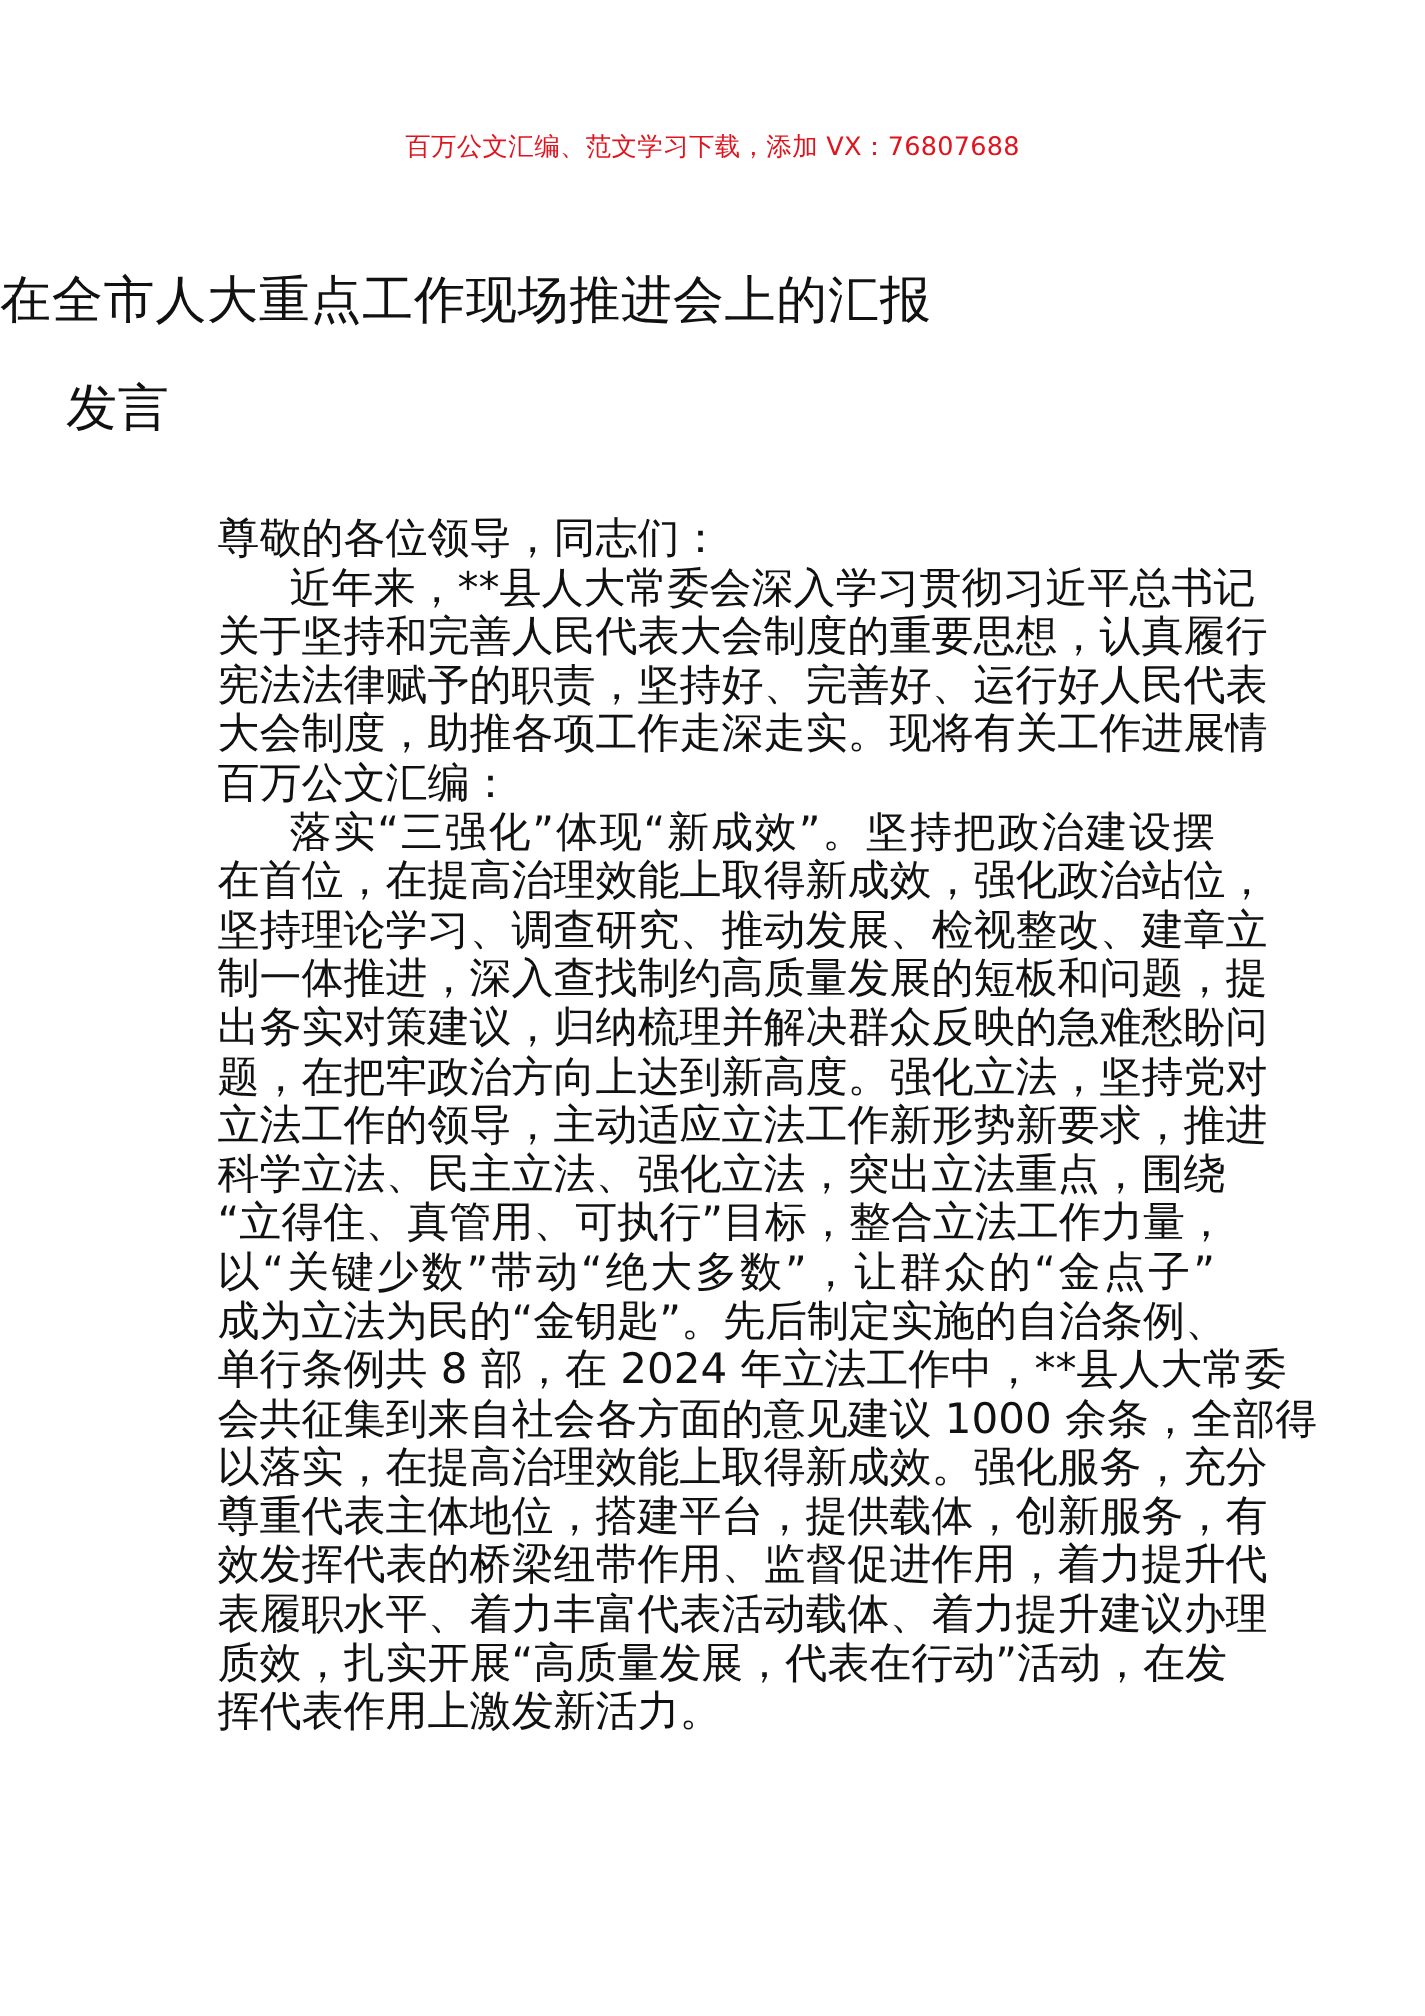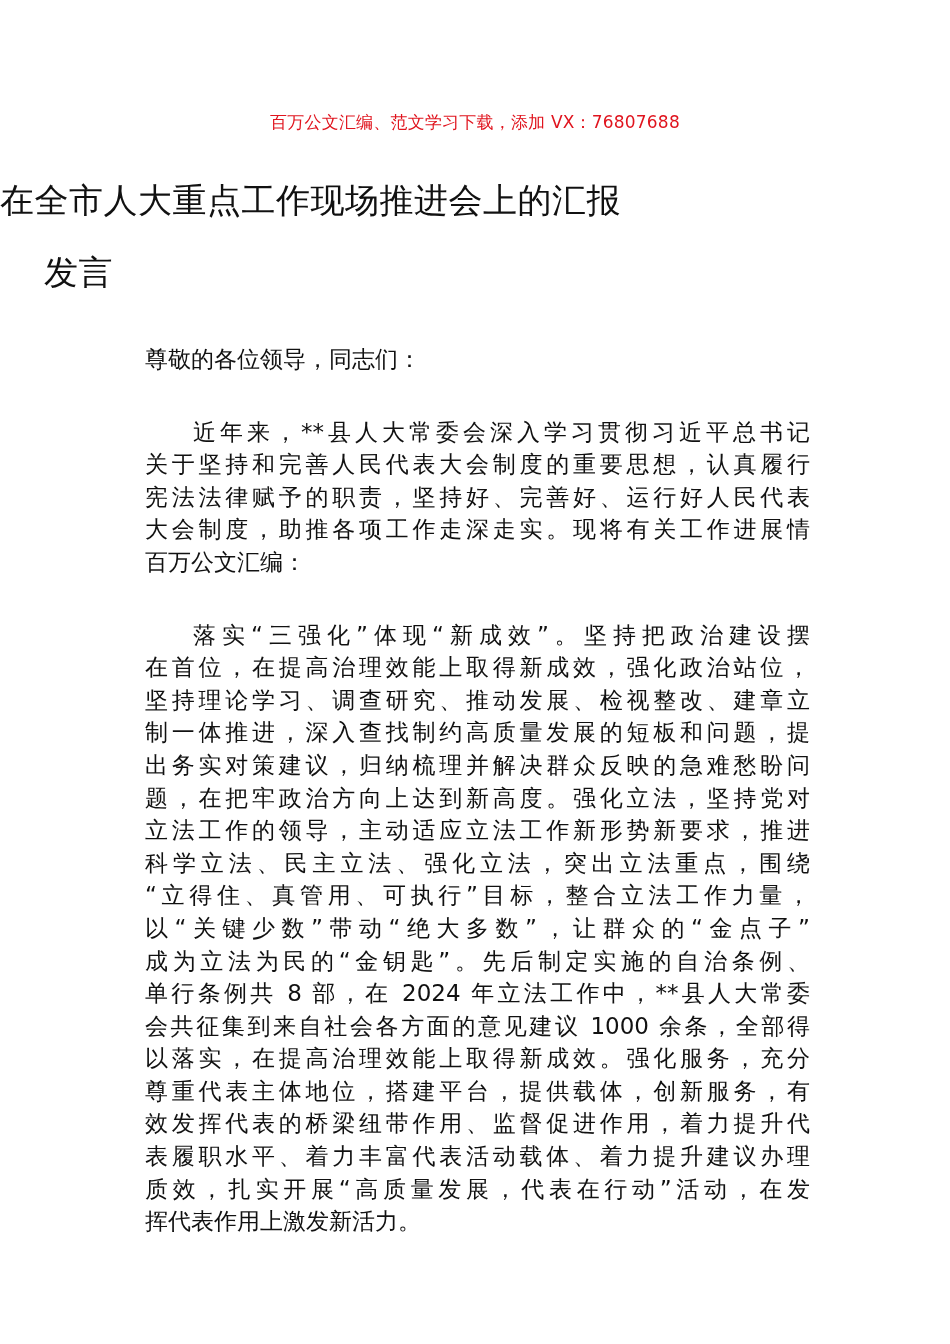--- a/index.html
+++ b/index.html
@@ -1,30 +1,30 @@
 <!DOCTYPE html>
 <html><head>
 <meta charset="utf-8">
 <style>
   html, body { margin:0; padding:0; background:#ffffff; }
   body { width:950px; height:1344px; position:relative; overflow:hidden;
          font-family:"DejaVu Sans","Liberation Sans",sans-serif; color:#000; }
   .header-note { position:absolute; left:0; width:950px; top:86px; text-align:center;
-         color:#e0141e; font-size:17px; line-height:24px; letter-spacing:0.2px;margin-top:24px; }
+         color:#e0141e; font-size:17px; line-height:24px; letter-spacing:0.2px; }
   .title { position:absolute; left:0; width:950px; 
          font-size:34px; line-height:44px; color:#111; letter-spacing:0.5px; }
   .title.l1 { top:178px; }
   .title.l2 { top:250px;padding-left:44px; }
   .body { position:absolute; left:145px; width:665px; top:343px;
-         font-size:23px; line-height:32.6px; color:#111; text-align:justify;
+         font-size:28px; line-height:32.6px; color:#111; text-align:justify;
          text-justify:inter-character; }
   .line { white-space:nowrap; display:block; height:32.6px;
           text-align:justify; text-align-last:justify; }
   .line.last { text-align-last:left; }
-  .line.indent { padding-left:48px;margin-top:40px; }
+  .line.indent { padding-left:48px; }
 </style>
 </head>
 <body>
 
 <div class="header-note">百万公文汇编、范文学习下载，添加 VX：76807688</div>
 
 <div class="title l1">在全市人大重点工作现场推进会上的汇报</div>
 <div class="title l2">发言</div>
 
 <div class="body">

